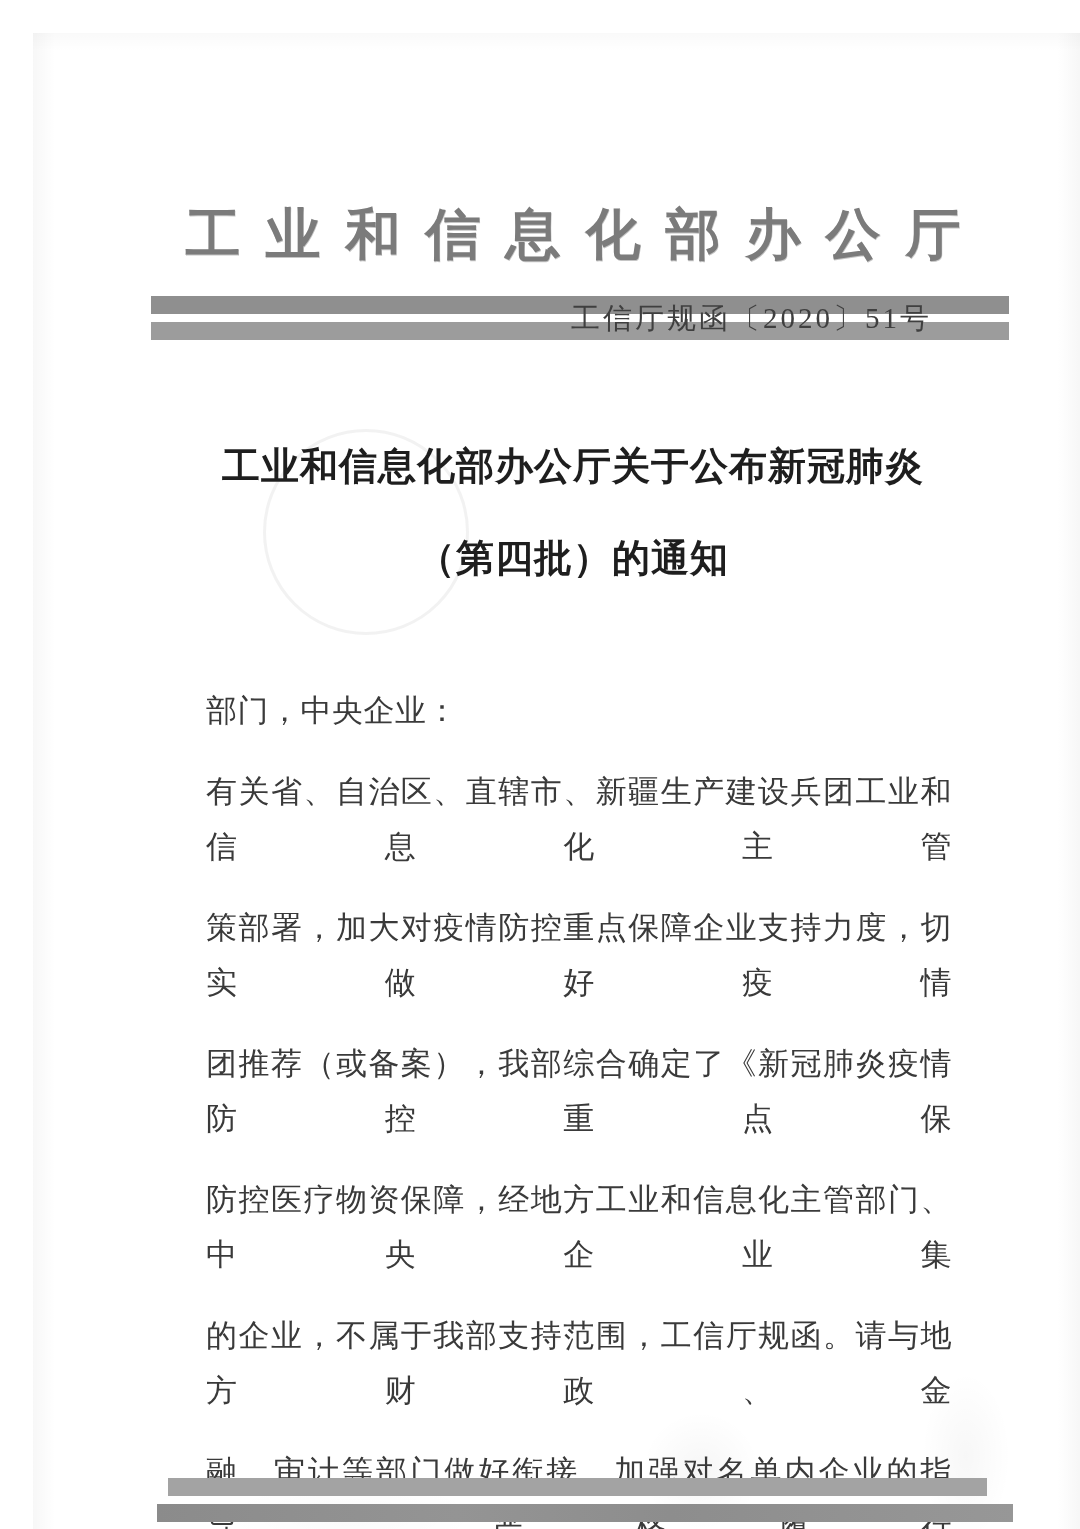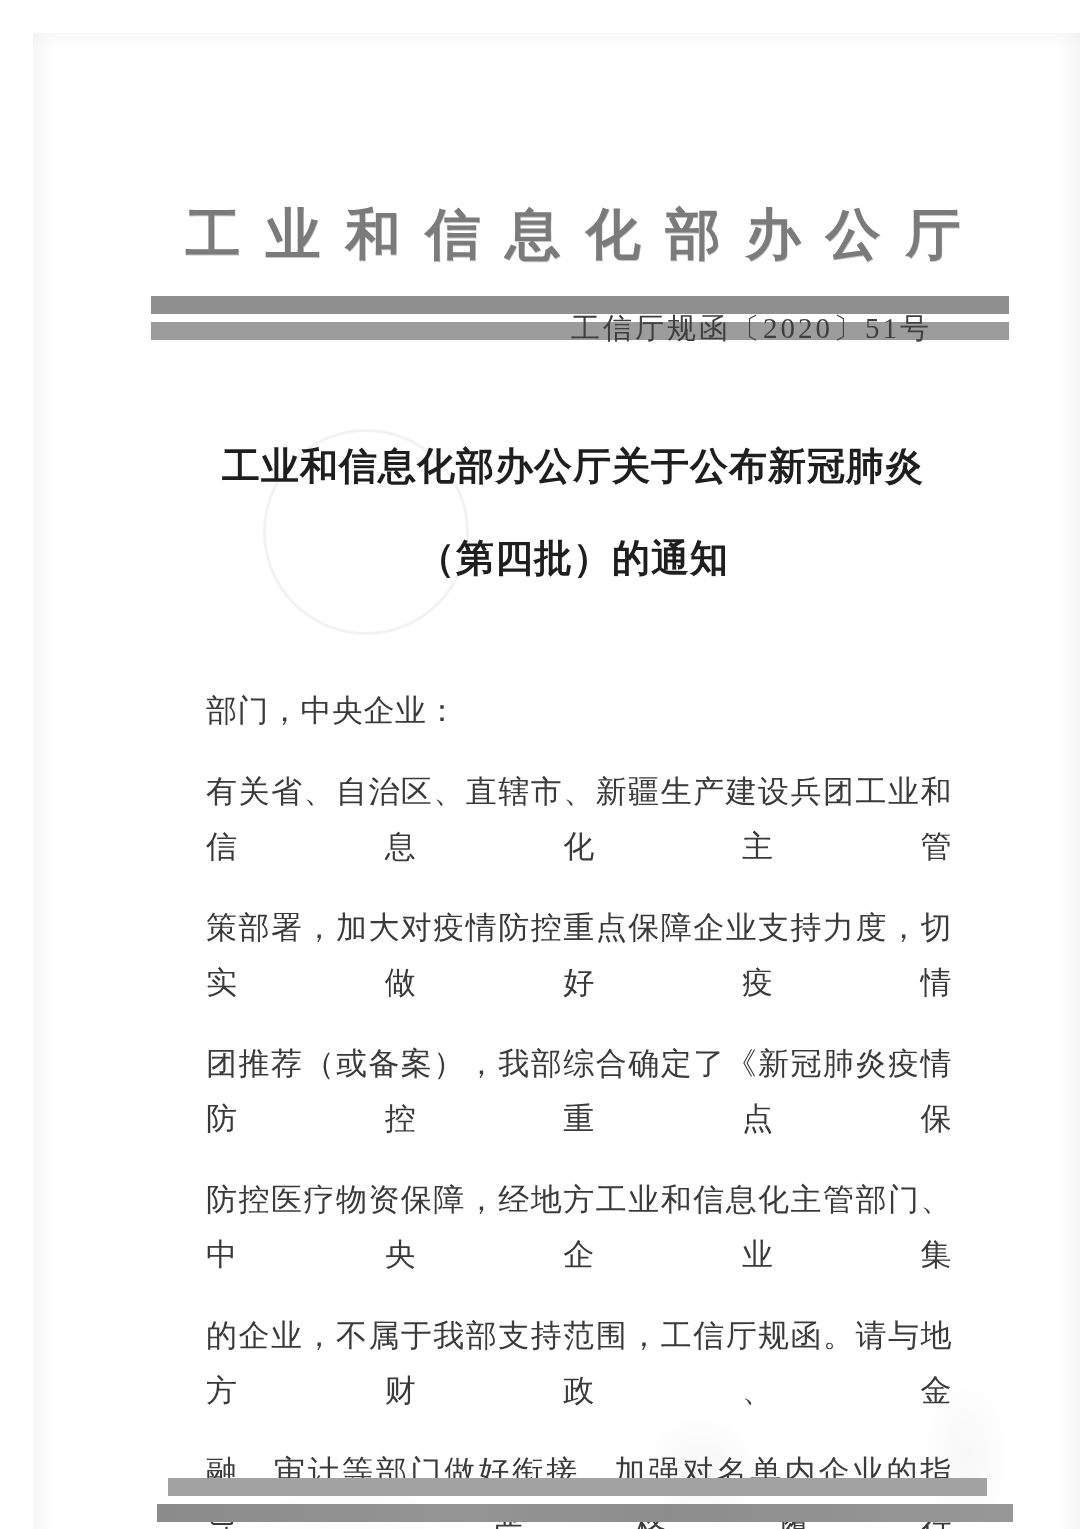--- a/index.html
+++ b/index.html
@@ -28,21 +28,21 @@
     letter-spacing: 25px; text-indent: 25px;
     color: #7b7b7b;
     text-shadow: 0.5px 0.5px 0 rgba(90,90,90,0.35);
     white-space: nowrap;
   }
   .header-rules { position: absolute; left: 93px; top: 238px; width: 892px; }
   .rule-thick-top { height: 5px; background: #8f8f8f; }
   .rule-thin-bottom { height: 2px; background: #9c9c9c; margin-top: 7px; }
 
   .doc-number {
-    position: absolute; top: 259px; right: 148px;
+    position: absolute; top: 249px; right: 148px;
     font-size: 29px; line-height: 38px;
     letter-spacing: 3px;
     color: #3f3f3f;
     white-space: nowrap;
   }
 
   
   .notice-title {
     position: absolute; top: 366px; left: 0; width: 100%;
     text-align: center; color: #1e1e1e;

